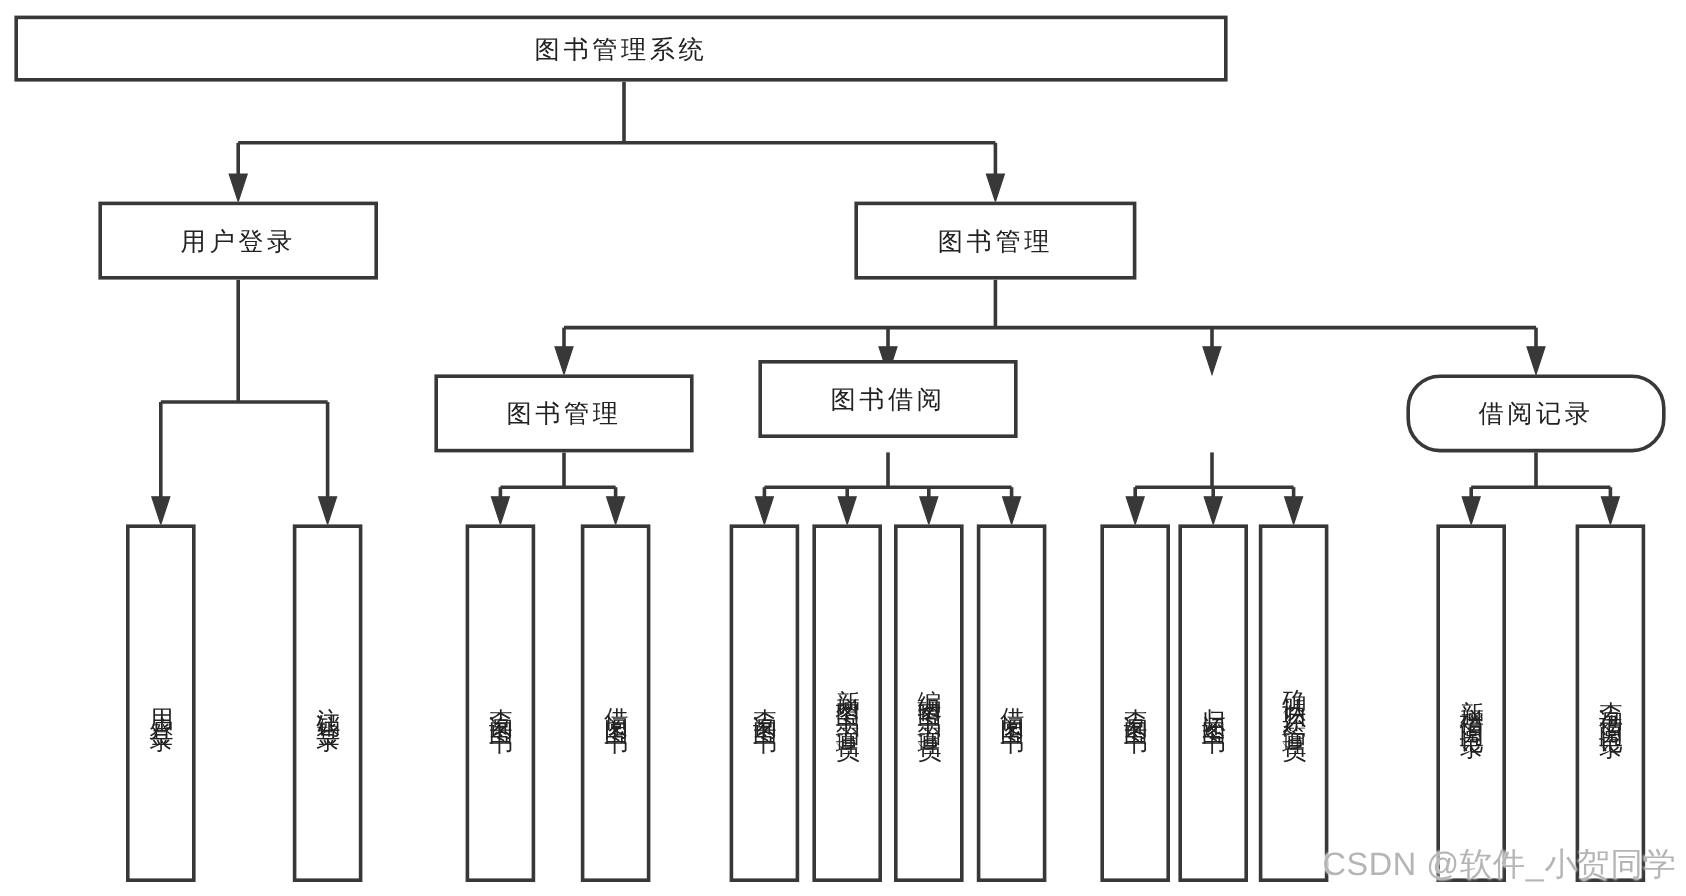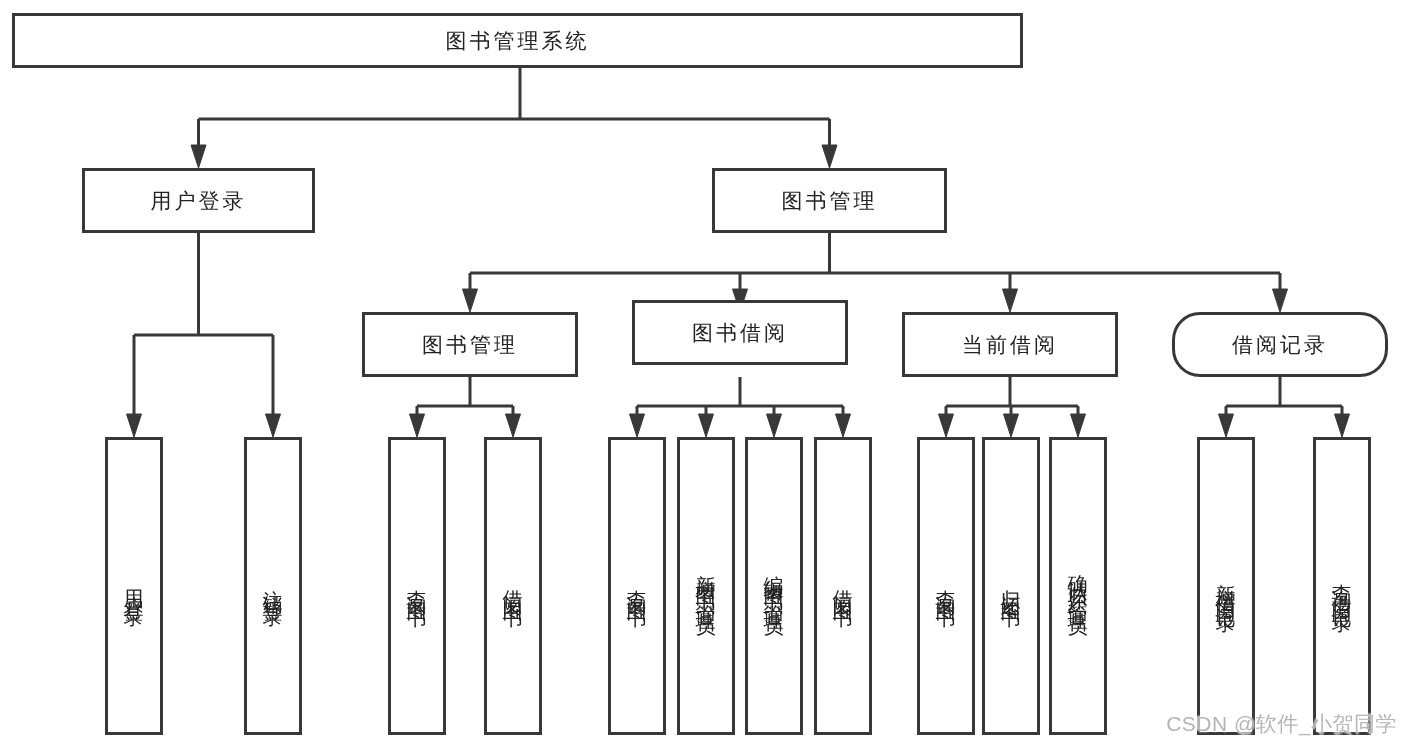--- a/index.html
+++ b/index.html
@@ -40,21 +40,21 @@
   .n-current {left:902px; top:312px; width:216px; height:65px;}
   .n-records {left:1172px;top:312px; width:216px; height:65px;border-radius:28px;}
   .leaf      {top:437px;  width:58px; height:298px;}
   .lf-1a{left:105px;} .lf-1b{left:244px;}
   .lf-2a{left:388px;} .lf-2b{left:484px;}
   .lf-3a{left:608px;} .lf-3b{left:677px;} .lf-3c{left:745px;} .lf-3d{left:814px;}
   .lf-4a{left:917px;} .lf-4b{left:982px;} .lf-4c{left:1049px;}
   .lf-5a{left:1197px;}.lf-5b{left:1313px;}
   #watermark{
     position:absolute;right:8px;bottom:9px;
-    font-size:21px;letter-spacing:0.5px;
+    font-size:27px;letter-spacing:0.5px;
     color:var(--wm,#b5b5b5);
     z-index:5;
     text-shadow:1px 1px 2px rgba(255,255,255,.95),-1px -1px 2px rgba(255,255,255,.95);
     pointer-events:none;
     text-align:center;
   }
 </style>
 </head>
 <body>
 
@@ -125,23 +125,20 @@
   <div class="node h n-mgmt">
     <span class="lbl">图书管理</span>
   </div>
 
   <div class="node h n-newbook">
     <span class="lbl">图书管理</span>
   </div>
   <div class="node h n-borrow">
     <span class="lbl">图书借阅</span>
   </div>
-  <div class="node h n-current">
-    <span class="lbl">当前借阅</span>
-  </div>
   <div class="node h n-records">
     <span class="lbl">借阅记录</span>
   </div>
 
   <div class="node v leaf lf-1a">
     <span class="lbl">用户登录</span>
   </div>
   <div class="node v leaf lf-1b">
     <span class="lbl">注销登录</span>
   </div>

